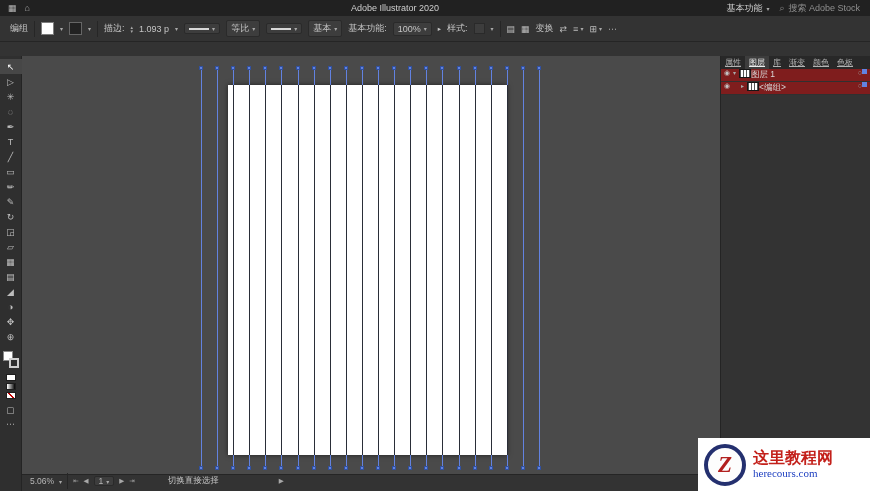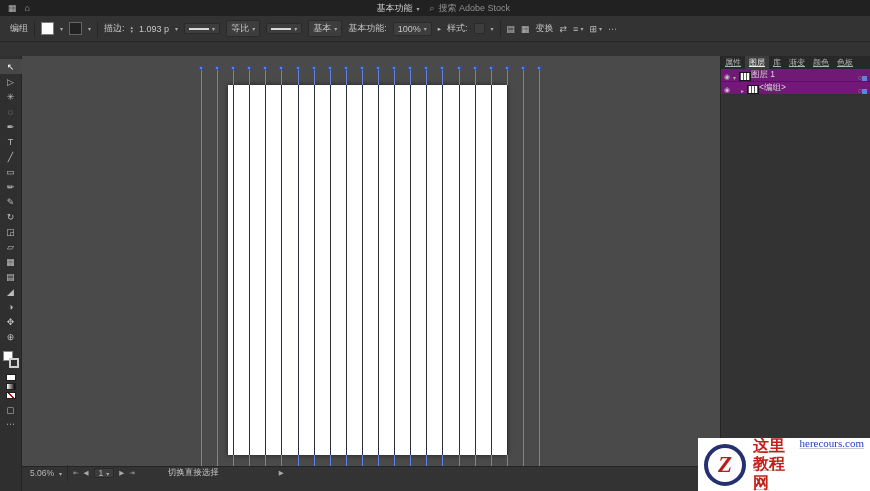--- a/index.html
+++ b/index.html
@@ -51,54 +51,55 @@
   .artboard { position:absolute; background:#fff; box-shadow:0 0 5px rgba(0,0,0,0.55); }
   .vline { position:absolute; width:1px; }
   .anchor { position:absolute; width:4px; height:4px; margin-left:-2px; margin-top:-2px; border:1px solid #31519f; }
 
   
   .panel { position:absolute; right:0; top:56px; bottom:0; width:150px; background:#333; border-left:1px solid #242424; }
   .panel-tabs { display:flex; height:13px; background:#282828; font-size:8px; color:#b2b2b2; overflow:hidden; }
   .panel-tab { padding:0 4px; display:flex; align-items:center; white-space:nowrap;text-decoration:underline; }
   .panel-tab.active { background:#3d3d3d; color:#ededed; }
   .panel-body { position:absolute; top:13px; left:0; right:0; bottom:0; background:#363636; }
-  .layer-row { display:flex; align-items:flex-end; height:13px; background:#701a75; border-bottom:1px solid #303030; gap:0; padding:0 3px; font-size:8.5px; color:#d8d8d8; }
+  .layer-row { display:flex; align-items:flex-start; height:13px; background:#7f1d1d; border-bottom:1px solid #303030; gap:0; padding:0 3px; font-size:8.5px; color:#d8d8d8; }
   .layer-row .eye { font-size:7px; color:#c2c2c2; width:9px; }
   .disclosure { font-size:6px; color:#a8a8a8; width:6px; }
   .thumb { width:12px; height:9px; border:1px solid #161616; background:#fff; background-image:repeating-linear-gradient(90deg,#555 0,#555 1px,#fff 1px,#fff 3px); }
   .layer-label { flex:1; overflow:hidden; white-space:nowrap; }
   .target { font-size:7px; color:#9a9a9a; }
   .sel-box { width:5px; height:5px; background:#6282e0; }
   .indent { width:8px; }
   .panel-rest { position:absolute; top:26px; bottom:0; left:0; right:0; background:#333; }
 
   
-  .statusbar { position:absolute; left:22px; bottom:12px; width:698px; height:13px; background:#333; border-top:1px solid #252525; display:flex; align-items:center; gap:5px; padding:0 8px; font-size:8.5px; color:#b8b8b8; }
+  .statusbar { position:absolute; left:22px; bottom:4px; width:698px; height:13px; background:#333; border-top:1px solid #252525; display:flex; align-items:center; gap:5px; padding:0 8px; font-size:8.5px; color:#b8b8b8; }
   .statusbar .nav { font-size:6.5px; color:#a8a8a8; }
   .ab-box { display:flex; align-items:center; gap:3px; background:#3d3d3d; border:1px solid #2a2a2a; padding:0 4px; height:10px; border-radius:2px; }
   .hint { margin-left:28px; color:#c2c2c2; }
   .status-exp { margin-left:55px; font-size:6.5px; }
 
   
   .watermark { position:absolute; right:0; bottom:0; width:172px; height:53px; background:#fff; display:flex; align-items:center; gap:7px; padding:4px 6px; z-index:20; }
   .wm-logo { width:42px; height:42px; min-width:42px; border-radius:50%; border:4px solid #24306f; display:flex; align-items:center; justify-content:center; font-family:"Liberation Serif",serif; font-style:italic; font-weight:bold; font-size:23px; color:#b2201f; background:#fdfdfd; }
-  .wm-text { display:flex; flex-direction:row; line-height:1.15;text-decoration:underline; }
+  .wm-text { display:flex; flex-direction:column; line-height:1.15; }
   .wm-name { font-family:"Liberation Serif",serif; font-weight:bold; font-size:16px; color:#c3201a; }
   .wm-url { font-family:"Liberation Serif",serif; font-size:11px; color:#1c3ec0; }
 </style>
 </head>
 <body>
 
 <div class="app">
 
   <div class="titlebar">
     <div class="titlebar-left">
       <span>▦</span>
       <span>⌂</span>
     </div>
+    <div class="titlebar-title">Adobe Illustrator 2020</div>
     <div class="titlebar-right">
       <span class="workspace-btn">
         <span>基本功能</span>
         <span class="caret">▾</span>
       </span>
       <span class="searchbox">
         <span>⌕</span>
         <span>搜索 Adobe Stock</span>
       </span>
     </div>

